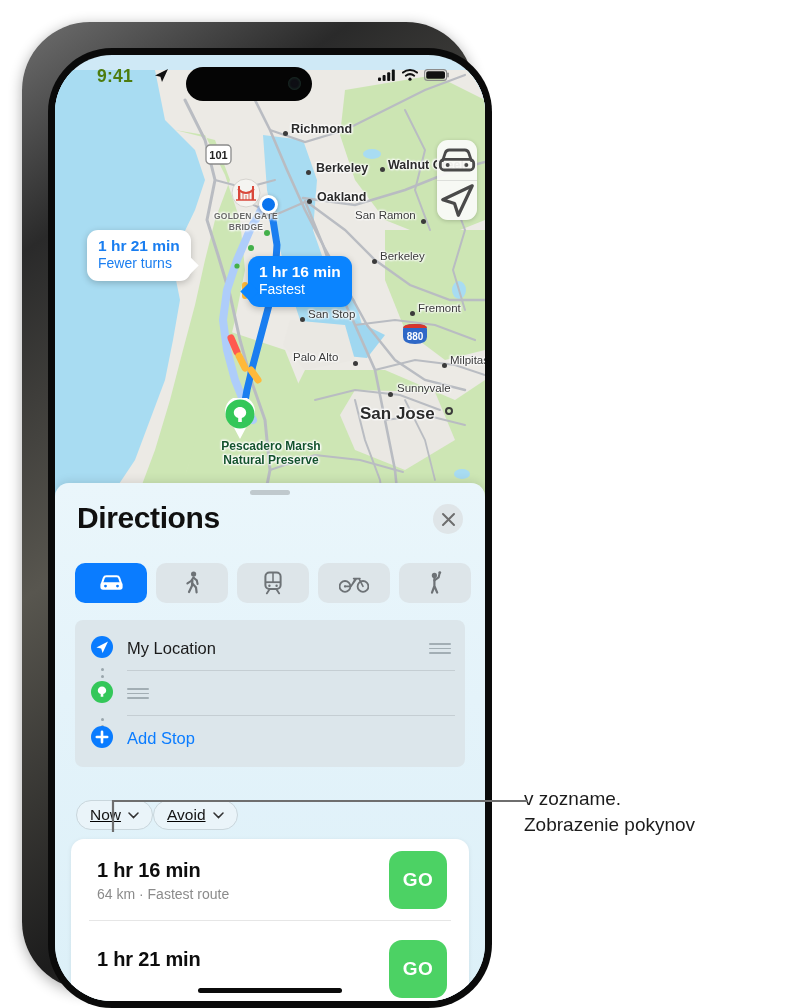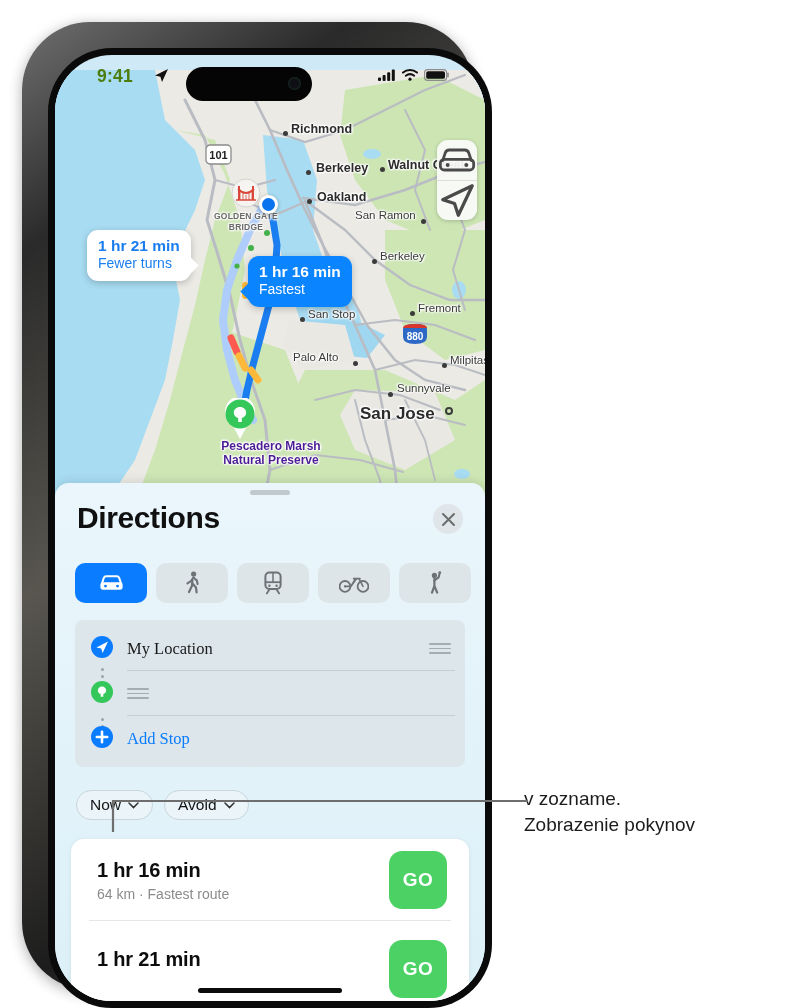--- a/index.html
+++ b/index.html
@@ -90,21 +90,21 @@
   .dest-pin { position: absolute; left: 168px; top: 328px; width: 34px; height: 42px; }
   .user-dot {
     position: absolute; left: 204px; top: 125px;
     width: 19px; height: 19px; border-radius: 50%;
     background: #0a74ef; border: 3px solid #fff;
     box-shadow: 0 1px 4px rgba(0,0,0,.3);
   }
   .dest-label {
     position: absolute; left: 141px; top: 369px;
     width: 150px; text-align: center;
-    font-size: 12px; font-weight: bold; color: #4c1d95; line-height: 1.2;
+    font-size: 12px; font-weight: bold; color: #14532d; line-height: 1.2;
     text-shadow: 0 0 3px #fff,0 0 3px #fff,0 0 2px #fff,1px 1px 2px #fff,-1px -1px 2px #fff;
   }
   .ggb-label {
     position: absolute; left: 143px; top: 141px; width: 96px; text-align:center;
     font-size: 8.5px; font-weight: bold; color: #6a6a6a; letter-spacing:.2px;
     line-height: 1.25;
     text-shadow: 0 0 3px #fff,0 0 3px #fff,1px 1px 2px #fff,-1px -1px 2px #fff;
   }
 
   
@@ -166,21 +166,20 @@
     display:flex; align-items:center; justify-content:center;
   }
   .mode-btn.active { background: #0a7cff; }
 
   
   .fields {
     position: absolute; left: 20px; top: 137px;
     width: 390px; border-radius: 8px;
     background: #dce6eb;
     padding: 6px 0 6px 0;
-    font-family: Liberation Serif, serif;
   }
   .field-row {
     position: relative;
     height: 45px; display: flex; align-items: center;
     padding-left: 52px; padding-right: 14px;
   }
   .field-row .sep {
     position: absolute; left: 52px; right: 10px; bottom: 0; height: 1px;
     background: rgba(0,0,0,.10);
   }
@@ -192,21 +191,21 @@
   .field-icon { position: absolute; left: 16px; top: 50%; transform: translateY(-50%); }
   .drag-handle { display:flex; flex-direction:column; gap:3px; width: 22px; cursor:grab; }
   .drag-handle span { display:block; height:1.6px; background:#a2aeb4; border-radius:1px; }
   .dots-conn {
     position: absolute; left: 26px; width: 3px;
     display: flex; flex-direction: column; gap: 4px; align-items: center;
   }
   .dots-conn i { width: 3px; height: 3px; border-radius: 50%; background: #9aa6ac; display:block; }
 
   
-  .pills { position: absolute; left: 21px; top: 307px; display: flex; gap: 11px; }
+  .pills { position: absolute; left: 21px; top: 317px; display: flex; gap: 0; text-decoration: underline; }
   .pill {
     height: 30px; padding: 0 13px; border-radius: 15px;
     background: #eaf4f9; border: 1px solid #c9d6dc; cursor: pointer;
     display:flex; align-items:center; gap:7px;
     font-size: 15.5px; color: #141414;
   }
 
   
   .results {
     position: absolute; left: 16px; top: 356px; width: 398px; height: 162px;

